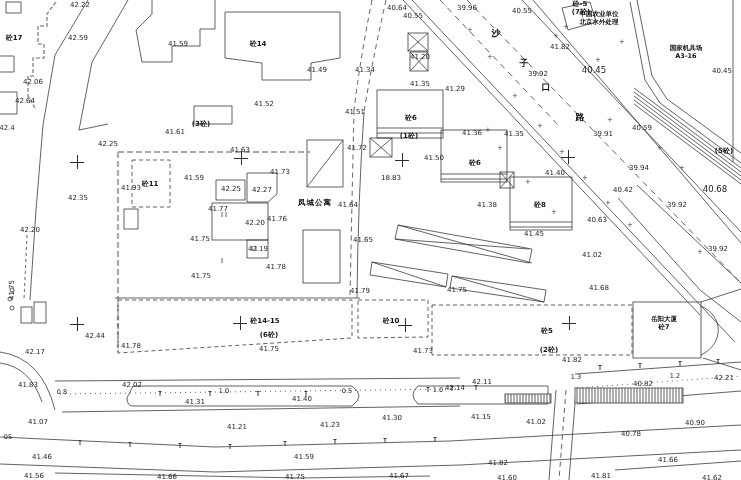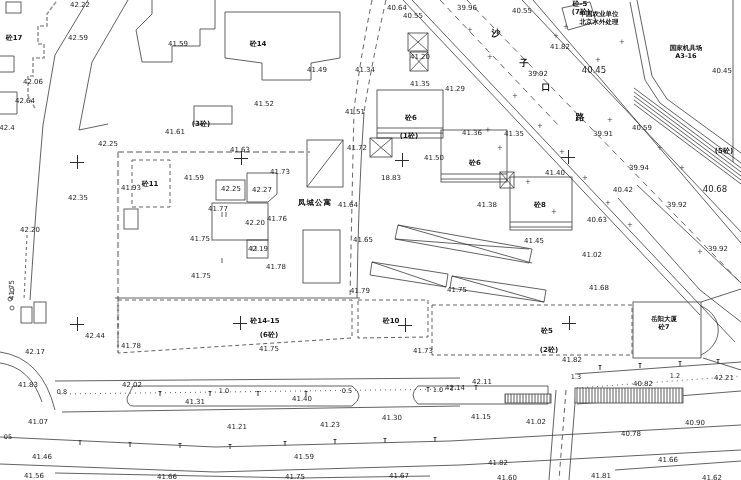--- a/index.html
+++ b/index.html
@@ -203,21 +203,21 @@
       <span class="lbl " style="left: 363px; top: 240px;">41.65</span>
       <span class="lbl b" style="left: 150px; top: 184px;">砼11</span>
       <span class="lbl b" style="left: 409px; top: 136px;">(1砼)</span>
       <span class="lbl " style="left: 514px; top: 134px;">41.35</span>
       <span class="lbl " style="left: 434px; top: 158px;">41.50</span>
       <span class="lbl b" style="left: 411px; top: 118px;">砼6</span>
       <span class="lbl b" style="left: 475px; top: 163px;">砼6</span>
       <span class="lbl " style="left: 555px; top: 173px;">41.40</span>
       <span class="lbl " style="left: 487px; top: 205px;">41.38</span>
       <span class="lbl b" style="left: 540px; top: 205px;">砼8</span>
-      <span class="lbl " style="left: 534px; top: 241px; text-align: right;">41.45</span>
+      <span class="lbl " style="left: 534px; top: 234px; text-align: right;">41.45</span>
       <span class="lbl " style="left: 455px; top: 89px;">41.29</span>
       <span class="lbl " style="left: 420px; top: 57px;">41.20</span>
       <span class="lbl " style="left: 420px; top: 84px;">41.35</span>
       <span class="lbl " style="left: 472px; top: 133px;">41.36</span>
       <span class="lbl " style="left: 467px; top: 8px;">39.96</span>
       <span class="lbl " style="left: 522px; top: 11px;">40.55</span>
       <span class="lbl " style="left: 560px; top: 47px;">41.82</span>
       <span class="lbl b" style="left: 580px; top: 4px;">砼-5</span>
       <span class="lbl b" style="left: 581px; top: 12px;">(7砼)</span>
       <span class="lbl g" style="left: 594px; top: 70px;">40.45</span>

